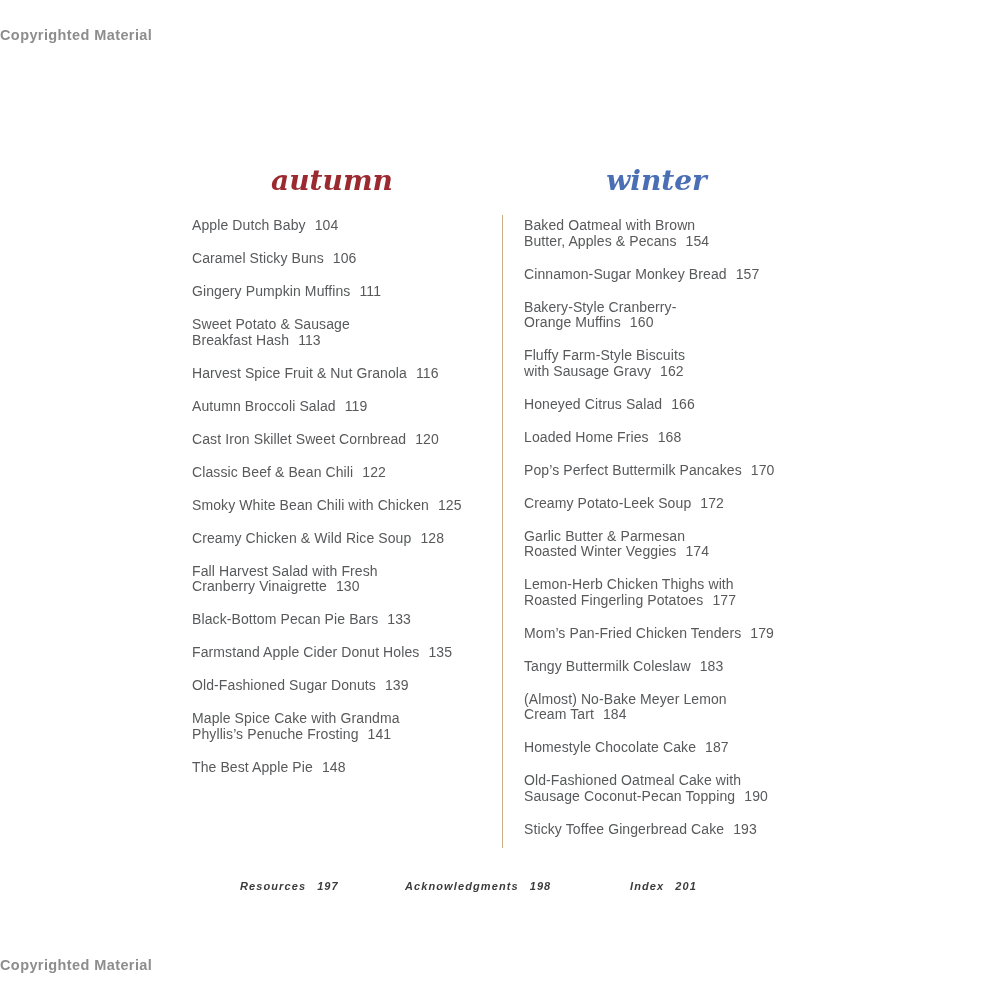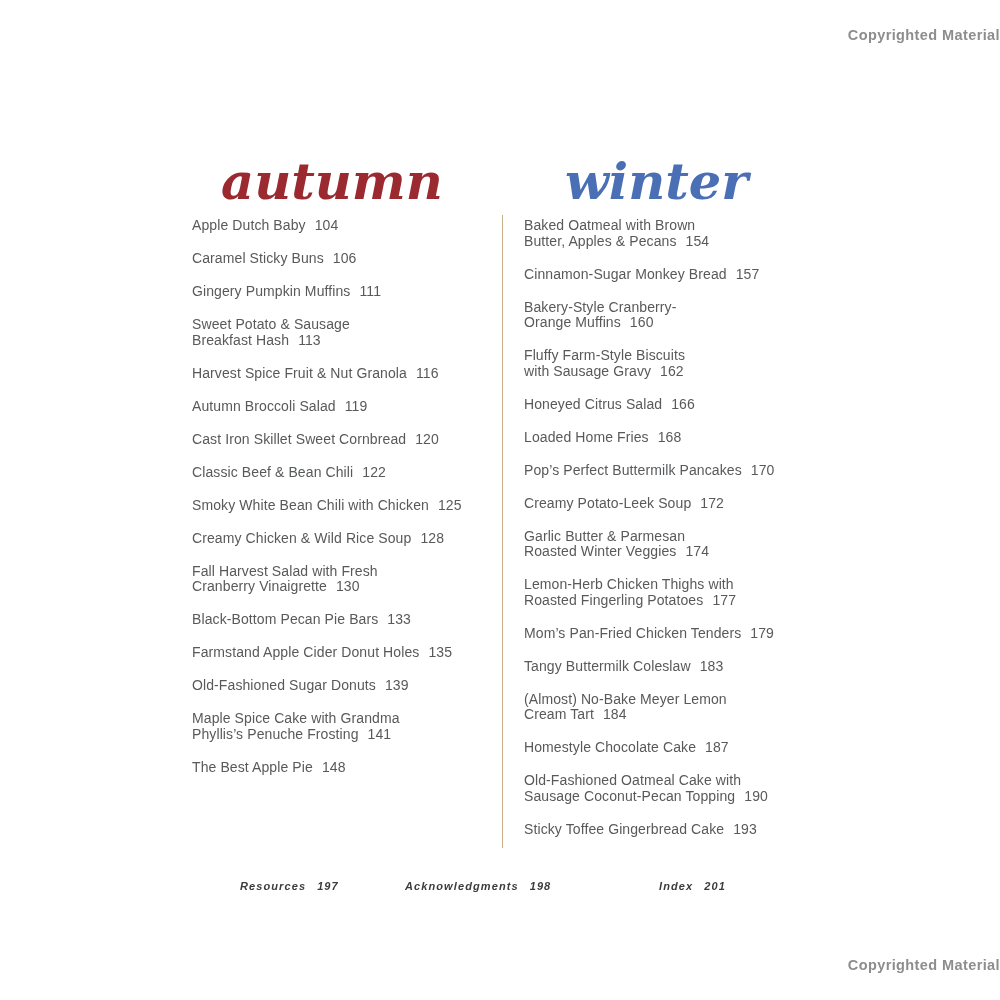--- a/index.html
+++ b/index.html
@@ -1,39 +1,39 @@
 <!DOCTYPE html>
 <html><head>
 <meta charset="utf-8">
 <style>
   html,body{margin:0;padding:0;background:#ffffff;}
   .page{position:relative;width:1000px;height:1000px;background:#ffffff;overflow:hidden;
         font-family:"Liberation Sans",sans-serif;}
-  .copyright{position:absolute;left:0;width:100%;text-align:right;color:#8d8d8d;
+  .copyright{position:absolute;left:0;width:100%;text-align:left;color:#8d8d8d;
              font-weight:bold;font-size:14.5px;letter-spacing:0.4px;}
   .copyright.top{top:27px;}
   .copyright.bottom{top:957px;}
   .section-heading{position:absolute;text-align:center;
                    font-family:"DejaVu Serif",serif;font-style:italic;font-weight:bold;
-                   font-size:51px;line-height:46px;}
+                   font-size:28px;line-height:46px;}
   .heading-autumn{left:192px;width:280px;top:158px;color:#9b2a30;}
   .heading-winter{left:524px;width:265px;top:158px;color:#4a6fb4;}
   .divider{position:absolute;left:502px;top:215px;width:1px;height:633px;background:#c9ad83;}
   .toc-list{position:absolute;top:218px;font-size:14px;line-height:15.5px;
             color:#58595b;letter-spacing:0.1px;}
   .list-autumn{left:192px;width:300px;}
   .list-winter{left:524px;width:290px;}
   .toc-item{margin-bottom:17.5px;}
   .toc-page{margin-left:9px;}
   .footer-entry{position:absolute;top:880px;font-style:italic;font-weight:bold;
                 font-size:11px;color:#3c3c3c;letter-spacing:1.1px;}
   .footer-entry .toc-page{margin-left:11px;}
   .footer-resources{left:240px;}
   .footer-acknowledgments{left:405px;}
-  .footer-index{left:659px;}
+  .footer-index{left:630px;}
 </style>
 </head>
 <body>
 
 <div class="page">
 
   <div class="copyright top">Copyrighted Material</div>
 
   <div class="section-heading heading-autumn" style="color: rgb(155, 42, 48);">autumn</div>
 

